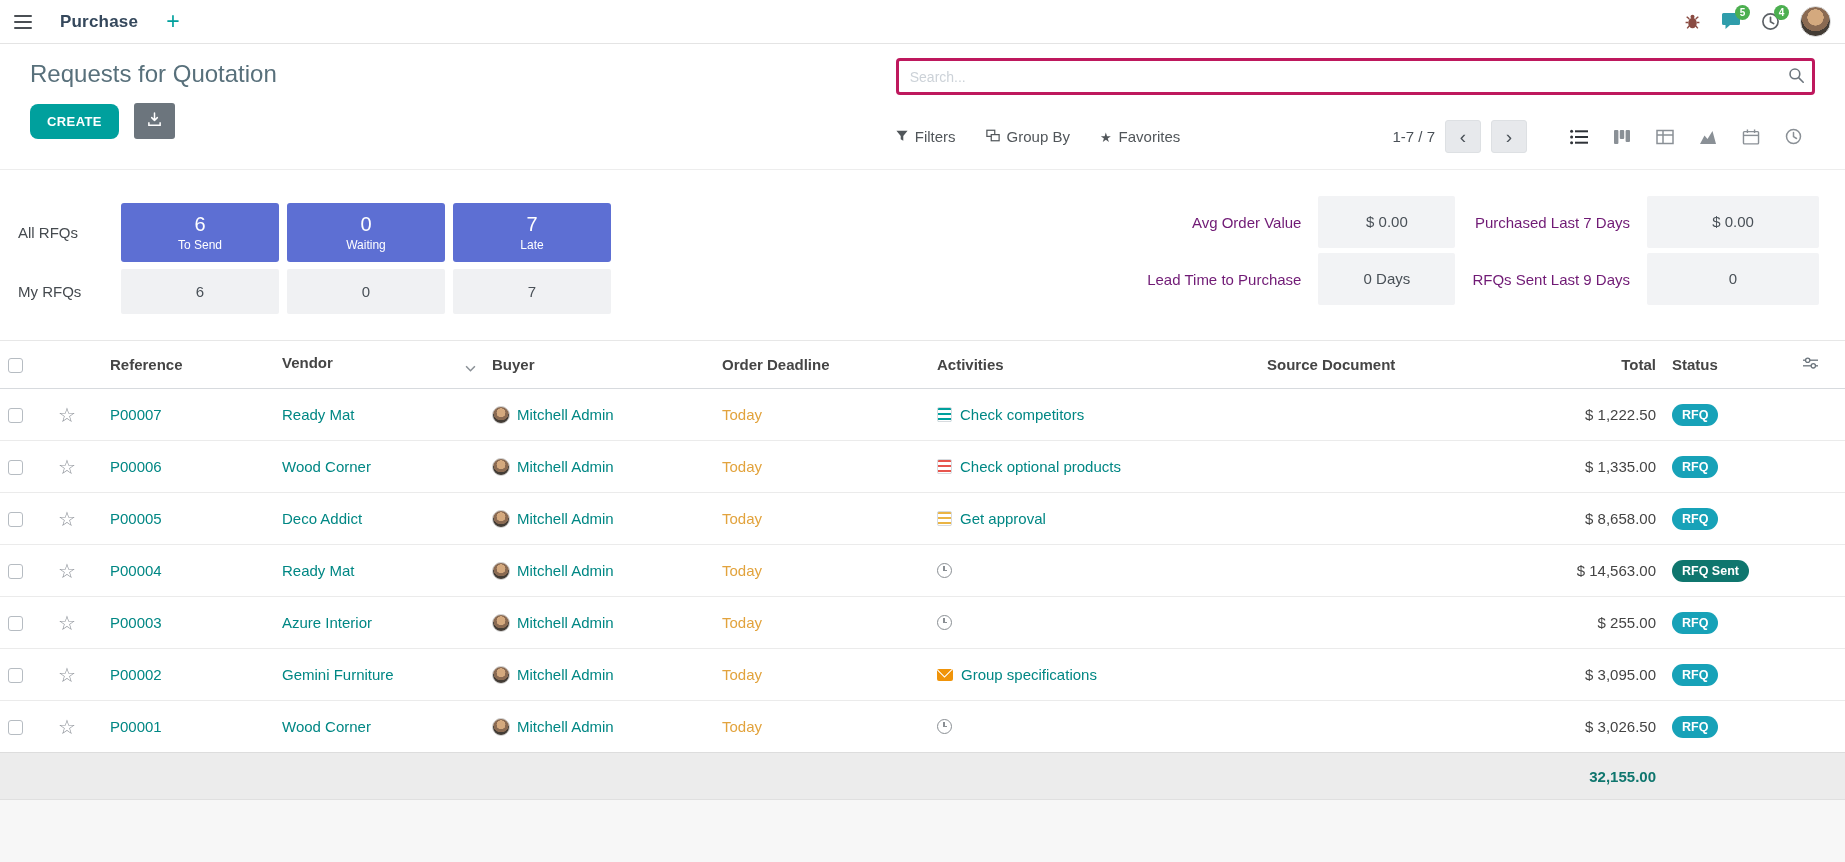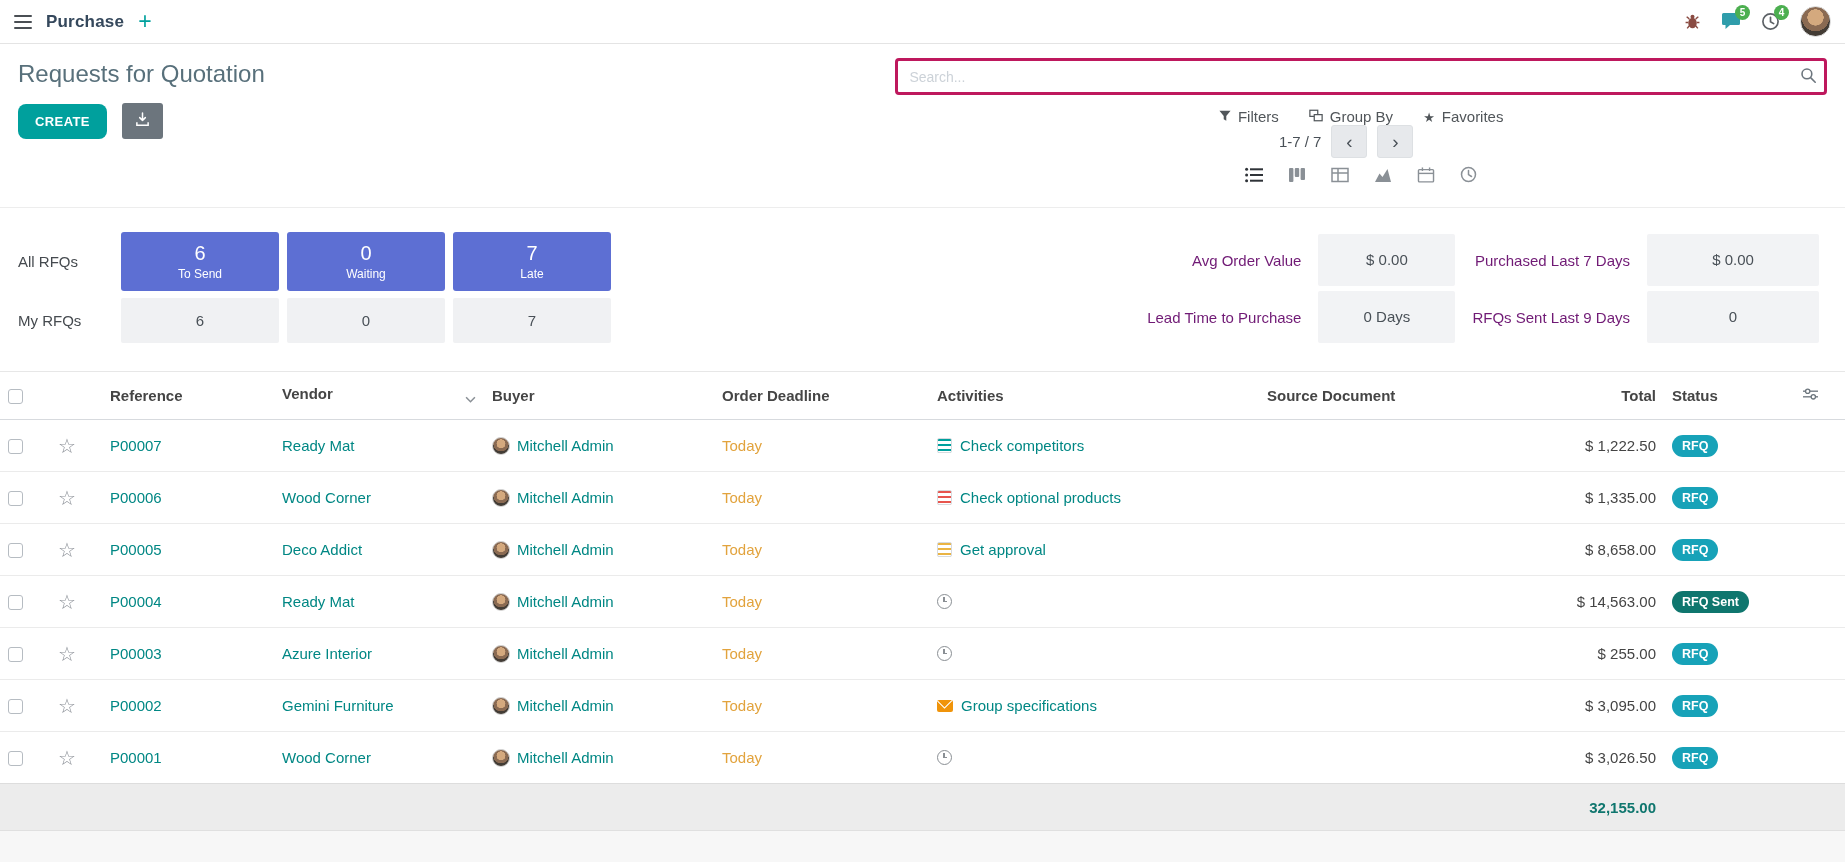--- a/index.html
+++ b/index.html
@@ -2,67 +2,67 @@
 <html><head>
 <meta charset="utf-8">
 <style>
   * { box-sizing: border-box; margin: 0; padding: 0; }
   html,body { width:1845px; height:862px; overflow:hidden; }
   body { font-family:"Liberation Sans", sans-serif; background:#f7f7f7; color:#444; font-size:15px; }
 
   
   .navbar { height:44px; background:#fff; border-bottom:1px solid #e4e4e4;
             display:flex; align-items:center; justify-content:space-between; padding:0 14px; }
-  .nav-left { display:flex; align-items:center; gap:14px; }
+  .nav-left { display:flex; align-items:center; gap:28px; }
   .menu-toggle { display:inline-flex; cursor:pointer; }
   .app-name { font-size:17px; font-weight:700; color:#35485c; letter-spacing:.2px; cursor:pointer; }
   .plus-btn { color:#00a09d; font-size:23px; font-weight:400; line-height:1; cursor:pointer; }
   .plus-btn::before { content:"+"; }
   .nav-right { display:flex; align-items:center; gap:20px; }
   .sys-icon { position:relative; display:inline-flex; align-items:center; cursor:pointer; }
   .nav-badge { position:absolute; top:-7px; right:-9px; background:#4caf50; color:#fff;
                font-size:10px; font-weight:700; min-width:15px; height:15px; line-height:15px;
                text-align:center; border-radius:8px; padding:0 3px; }
   .avatar { width:31px; height:31px; border-radius:50%; border:1px solid #d8d8d8; cursor:pointer;
             background: radial-gradient(circle at 50% 36%, #d4a97e 0 34%, #8a6a52 35% 58%, #433c35 59%); }
 
   
-  .control-panel { background:#fff; padding:14px 18px 16px; display:flex; justify-content:space-between; border-bottom:1px solid #ededed; }
+  .control-panel { background:#fff; padding:14px 30px 16px; display:flex; justify-content:space-between; border-bottom:1px solid #ededed; }
   .cp-left { padding-top:2px; }
   .page-title { font-size:24px; font-weight:400; color:#58707b; margin-bottom:15px; }
   .cp-buttons { display:flex; align-items:center; gap:15px; }
   .btn-create { background:#00a09d; color:#fff; border:none; font-family:inherit; font-size:13px;
                 font-weight:700; letter-spacing:.4px; padding:10px 17px; border-radius:8px; cursor:pointer; }
   .btn-export { background:#6c757d; border:none; padding:9px 13px; border-radius:3px; cursor:pointer; display:inline-flex; }
   .cp-right { width:51.5%; }
   .searchbox { position:relative; }
   .searchbox input { width:100%; height:37px; border:3px solid #be185d; border-radius:4px;
                      padding:0 36px 0 11px; font-family:inherit; font-size:14px; color:#444; outline:none; }
   .searchbox input::placeholder { color:#ccd2d8; }
   .search-icon-btn { position:absolute; right:10px; top:9px; cursor:pointer; }
-  .cp-actions { display:flex; align-items:center; margin-top:13px;flex-direction:column; }
+  .cp-actions { display:flex; align-items:center; margin-top:25px; }
   .filter-group { flex:1; display:flex; align-items:center; gap:30px; }
   .flat-btn { background:none; border:none; font-family:inherit; font-size:15px; color:#51565a;
               display:inline-flex; align-items:center; gap:7px; cursor:pointer; }
   .fav-star::before { content:"★"; font-size:13px; color:#51565a; }
   .pager-group { display:flex; align-items:center; gap:10px; margin-right:30px; }
   .pager-text { color:#495057; }
   .pager-btn { width:36px; height:33px; background:#e7e9ec; border:1px solid #dde0e3; border-radius:3px;
                color:#495057; font-size:19px; cursor:pointer; font-family:inherit; line-height:1; }
   .pager-prev::before { content:"‹"; }
   .pager-next::before { content:"›"; }
   .view-switcher { display:flex; align-items:center; }
   .vs-btn { width:43px; height:33px; background:none; border:none; display:inline-flex;
             align-items:center; justify-content:center; color:#8a9096; cursor:pointer; }
   .vs-btn.active { color:#2f3338; }
 
   
   .dashboard { background:#fff; padding:24px 26px 26px 18px; display:flex; justify-content:space-between; align-items:flex-start; }
   .dash-left { display:grid; grid-template-columns:95px 158px 158px 158px; grid-template-rows:59px 45px;
-               column-gap:8px; row-gap:7px; align-items:center; }
+               column-gap:8px; row-gap:7px; align-items:center;margin-top:9px; }
   .dash-row-label { font-size:15px; color:#454a4f; }
   .tile { background:#5d6fd3; color:#fff; border-radius:3px; height:59px; display:flex; flex-direction:column;
           align-items:center; justify-content:center; gap:2px; cursor:pointer; }
   .tile-count { font-size:20px; font-weight:400; }
   .tile-label { font-size:12px; }
   .mytile { background:#f0f1f3; color:#495057; height:45px; border-radius:2px; display:flex;
             align-items:center; justify-content:center; cursor:pointer; }
   .dash-right { display:grid; grid-template-columns:auto 137px auto 172px; grid-template-rows:56px 56px;
                 column-gap:17px; row-gap:1px; align-items:center; }
   .stat-label { text-align:right; color:#701a75; }

